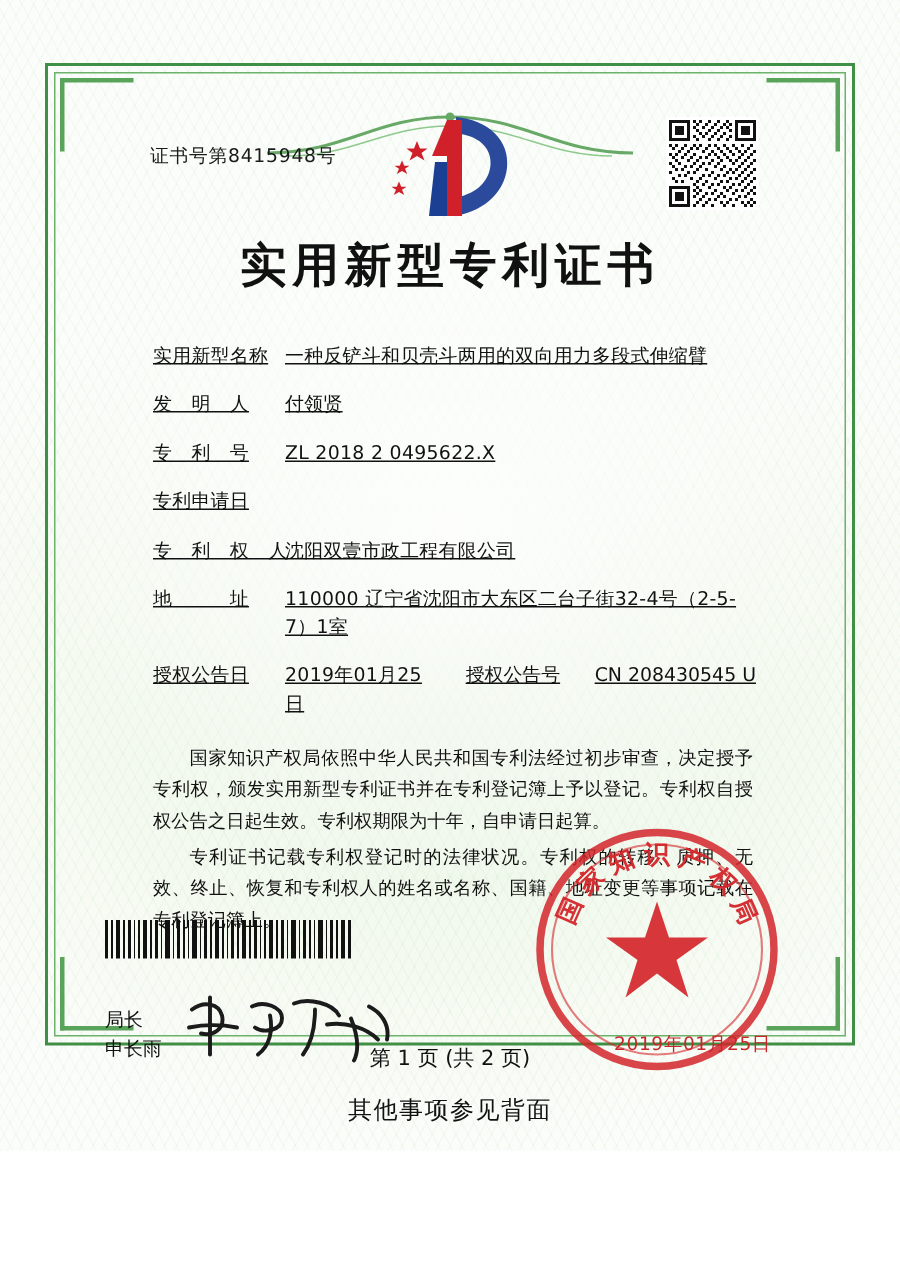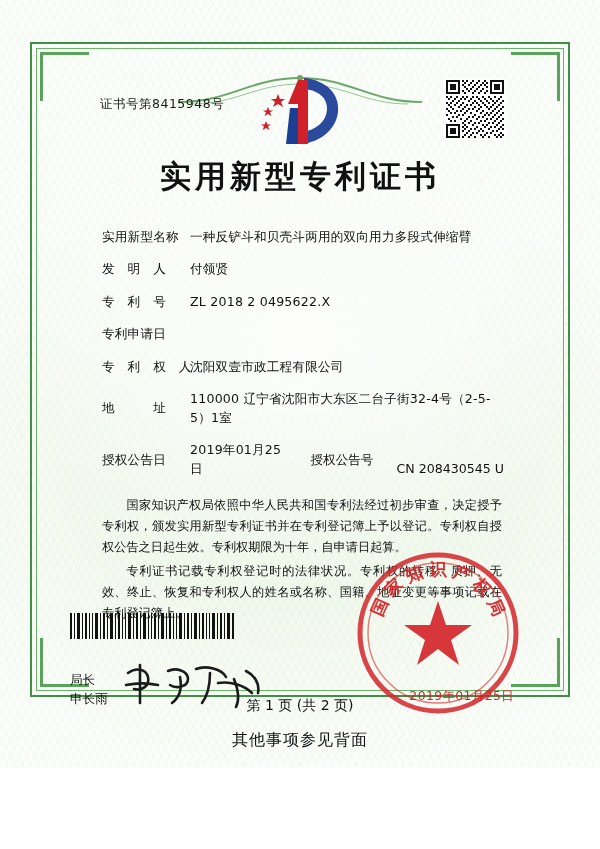--- a/index.html
+++ b/index.html
@@ -136,43 +136,43 @@
 
   .fields {
     margin-top: 30px;
     padding: 0 28px 0 34px;
     font-size: 12.6px;
     color: #111;
     line-height: 1.5;
   }
   .field-row {
     display: flex;
-    align-items: center;
+    align-items: flex-start;
     margin-bottom: 13.5px;
+    text-decoration: underline;
   }
   .field-label {
     flex: 0 0 auto;
     width: 88px;
     white-space: nowrap;
     letter-spacing: 0.2px;
   }
   .field-value {
     flex: 1 1 auto;
     letter-spacing: 0.2px;
   }
   .field-row.two-col .field-label { width: 88px; }
   .field-row.two-col .col2-label {
     flex: 0 0 auto;
     width: 86px;
     margin-left: 22px;
     white-space: nowrap;
   }
   .field-row.two-col .col2-value {
     flex: 0 0 auto;
-    margin-top: 18px;
   }
 
   .paragraphs {
     margin-top: 16px;
     padding: 0 30px 0 34px;
     font-size: 12.2px;
     line-height: 1.72;
     color: #111;
     text-align: justify;
   }
@@ -510,21 +510,21 @@
       </div>
       <div class="field-row">
         <div class="field-label">专利申请日</div>
       </div>
       <div class="field-row">
         <div class="field-label">专　利　权　人</div>
         <div class="field-value">沈阳双壹市政工程有限公司</div>
       </div>
       <div class="field-row">
         <div class="field-label">地　　　址</div>
-        <div class="field-value">110000 辽宁省沈阳市大东区二台子街32-4号（2-5-5）1室</div>
+        <div class="field-value">110000 辽宁省沈阳市大东区二台子街32-4号（2-5-7）1室</div>
       </div>
       <div class="field-row two-col">
         <div class="field-label">授权公告日</div>
         <div class="field-value">2019年01月25日</div>
         <div class="col2-label">授权公告号</div>
         <div class="col2-value">CN 208430545 U</div>
       </div>
     </div>
 
     <div class="paragraphs">

